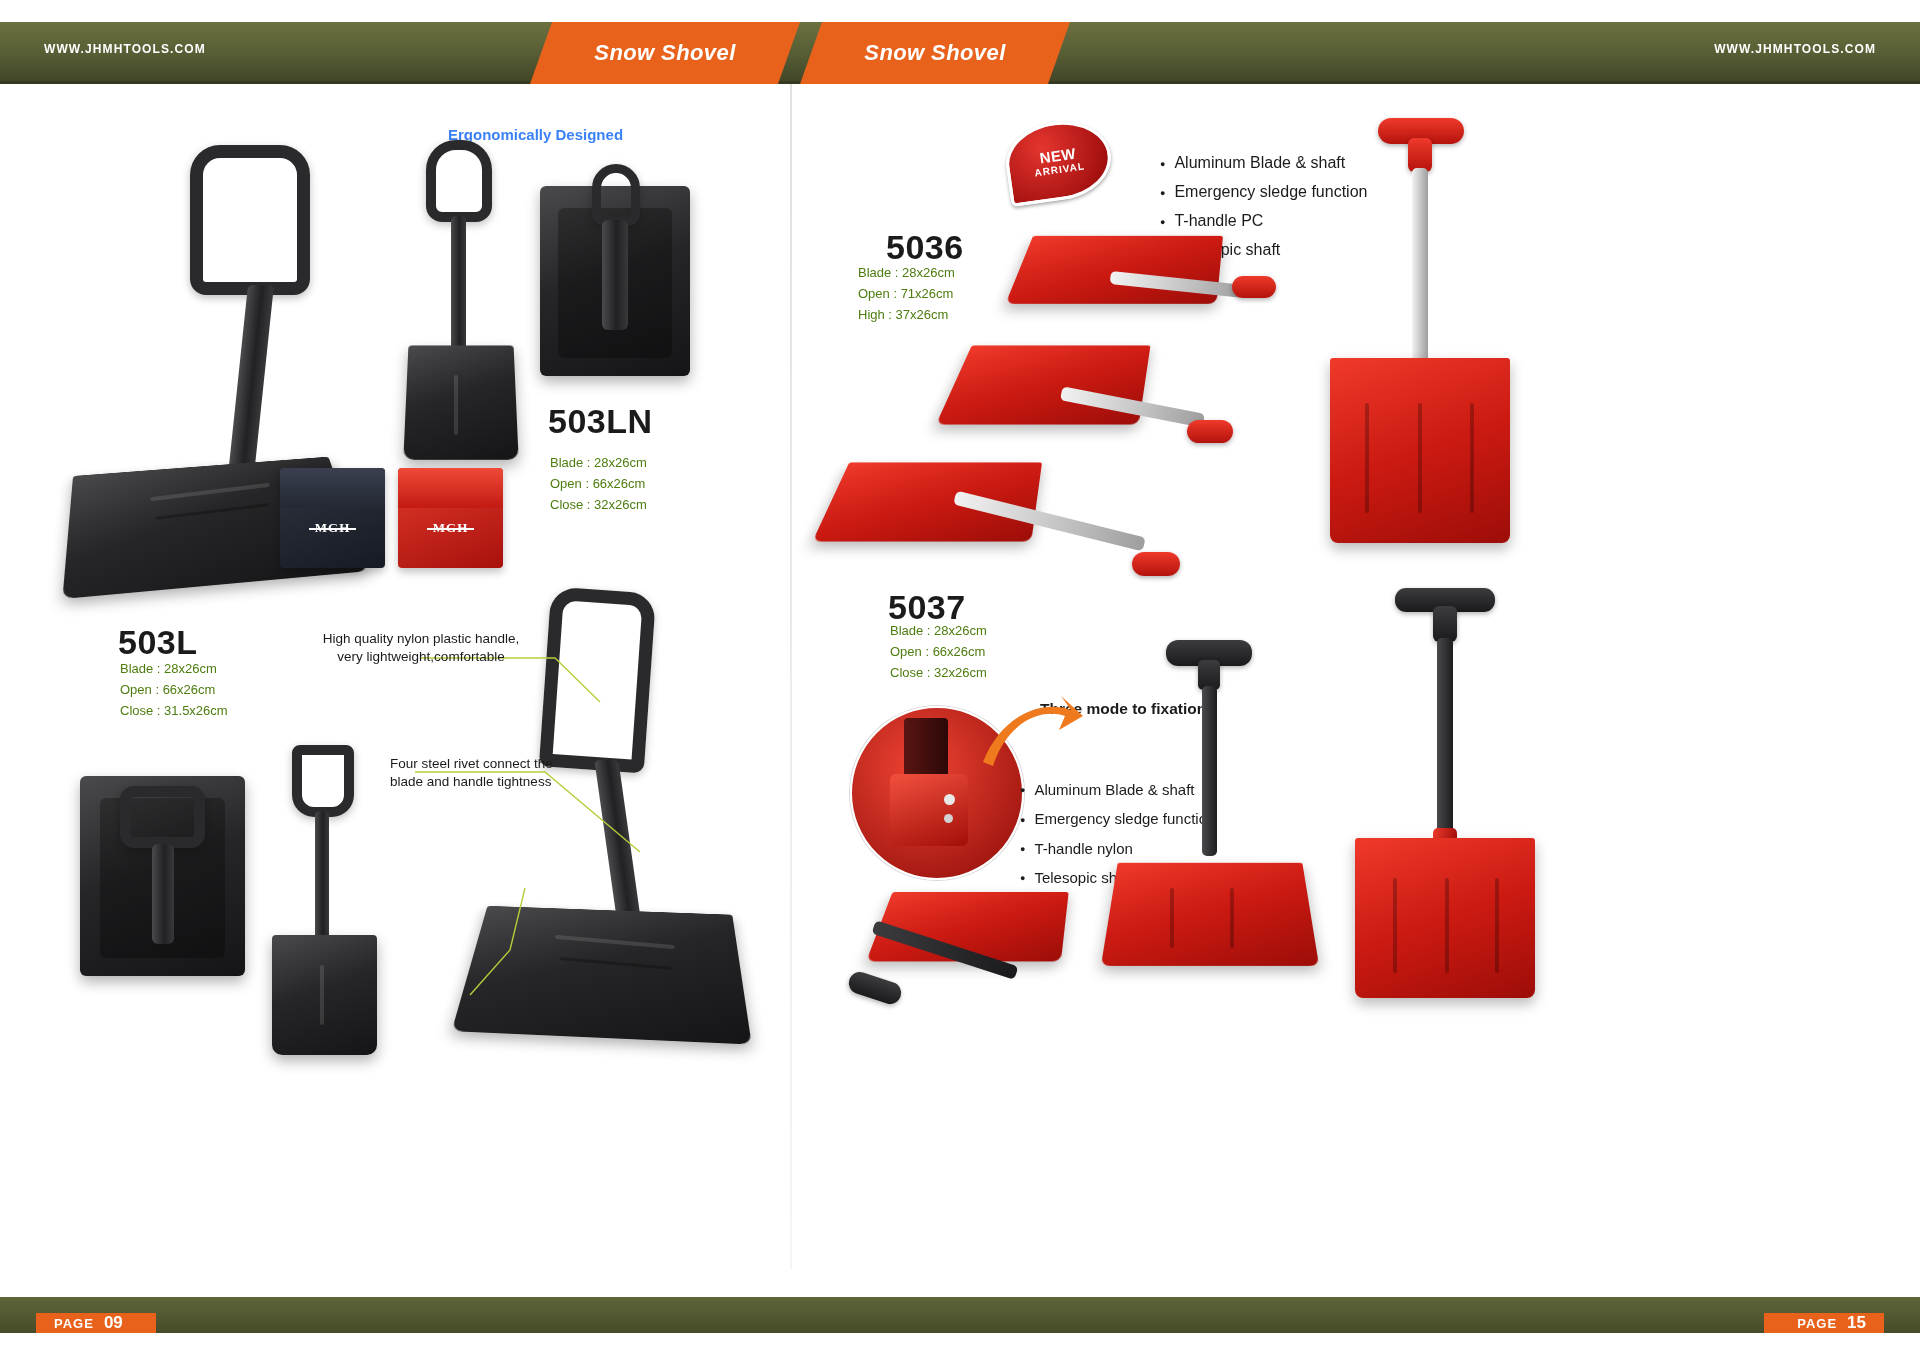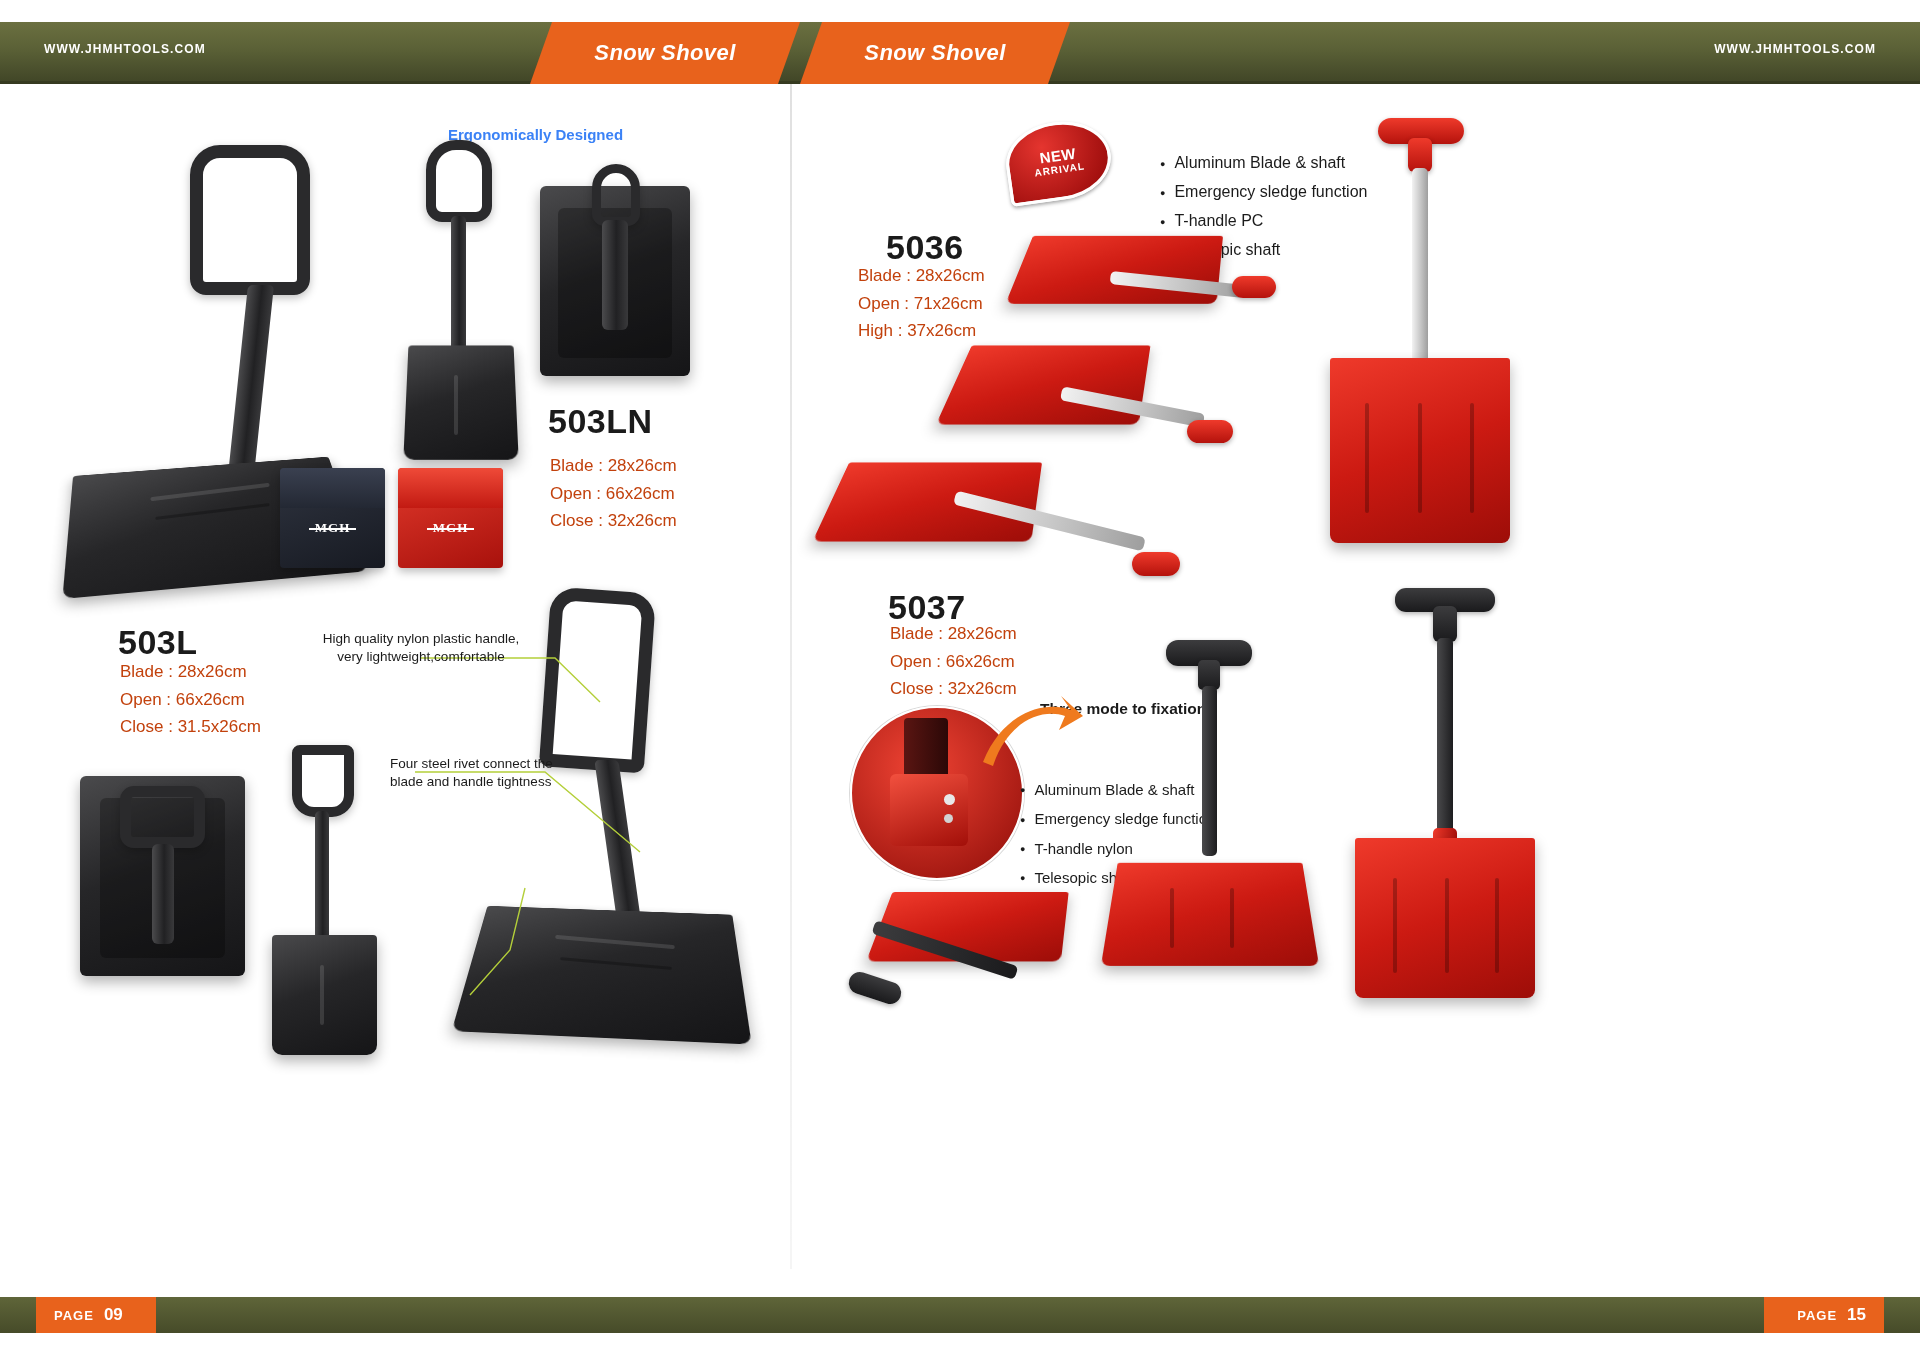--- a/index.html
+++ b/index.html
@@ -16,30 +16,30 @@
   .tab{position:absolute;top:22px;height:62px;background:#e8621c;display:flex;align-items:center;justify-content:center;}
   .tab span{color:#fff;font-style:italic;font-weight:bold;font-size:22px;letter-spacing:.4px;}
   .tab.left{left:530px;width:270px;clip-path:polygon(22px 0,270px 0,248px 62px,0 62px);}
   .tab.right{left:800px;width:270px;clip-path:polygon(22px 0,270px 0,248px 62px,0 62px);}
 
   
   .spine{position:absolute;left:790px;top:84px;width:2px;height:1185px;background:linear-gradient(180deg,rgba(0,0,0,0.12),rgba(0,0,0,0.04));}
 
   
   .footer-band{position:absolute;left:0;bottom:28px;width:1920px;height:36px;background:linear-gradient(180deg,#5f6539 0%,#464b29 100%);}
-  .page-tag{position:absolute;bottom:28px;height:36px;background:#e8621c;display:flex;align-items:center;gap:10px;padding:0 18px;box-sizing:border-box;}
+  .page-tag{position:absolute;bottom:28px;height:20px;background:#e8621c;display:flex;align-items:center;gap:10px;padding:0 18px;box-sizing:border-box;}
   .page-tag .lbl{color:#fff;font-size:13px;font-weight:bold;letter-spacing:1px;}
   .page-tag .num{color:#fff;font-size:17px;font-weight:bold;}
   .page-tag.left{left:36px;width:120px;}
   .page-tag.right{right:36px;width:120px;justify-content:flex-end;}
 
   
   .kicker{position:absolute;color:#3b82f6;font-weight:bold;font-size:15px;}
   .model{position:absolute;font-weight:bold;font-size:34px;color:#1b1b1b;letter-spacing:.5px;}
-  .specs{position:absolute;font-size:17px;color:#c2410c;line-height:1.62;}
+  .specs{position:absolute;font-size:13px;color:#4d7c0f;line-height:1.62;}
   .callout{position:absolute;font-size:13.5px;color:#1b1b1b;line-height:1.35;}
   .bullets{position:absolute;font-size:16px;color:#1b1b1b;line-height:1.82;}
   .bullets div:before{content:"\25CF";font-size:9px;vertical-align:middle;margin-right:9px;color:#1b1b1b;}
   .bullets.small{font-size:15px;line-height:1.95;}
   .fixlabel{position:absolute;font-weight:bold;font-size:15.5px;color:#1b1b1b;}
 
   
   .sticker{position:absolute;left:1006px;top:122px;width:105px;height:78px;}
   .sticker .disc{position:absolute;inset:0;border-radius:50% 50% 50% 6px/50% 50% 50% 6px;background:radial-gradient(circle at 35% 28%,#e5352f,#a3100f 78%);box-shadow:0 2px 4px rgba(0,0,0,.35);border:3px solid #fff;box-sizing:border-box;transform:rotate(-8deg);}
   .sticker .txt{position:absolute;inset:0;display:flex;flex-direction:column;align-items:center;justify-content:center;transform:rotate(-8deg);color:#fff;font-weight:bold;}

